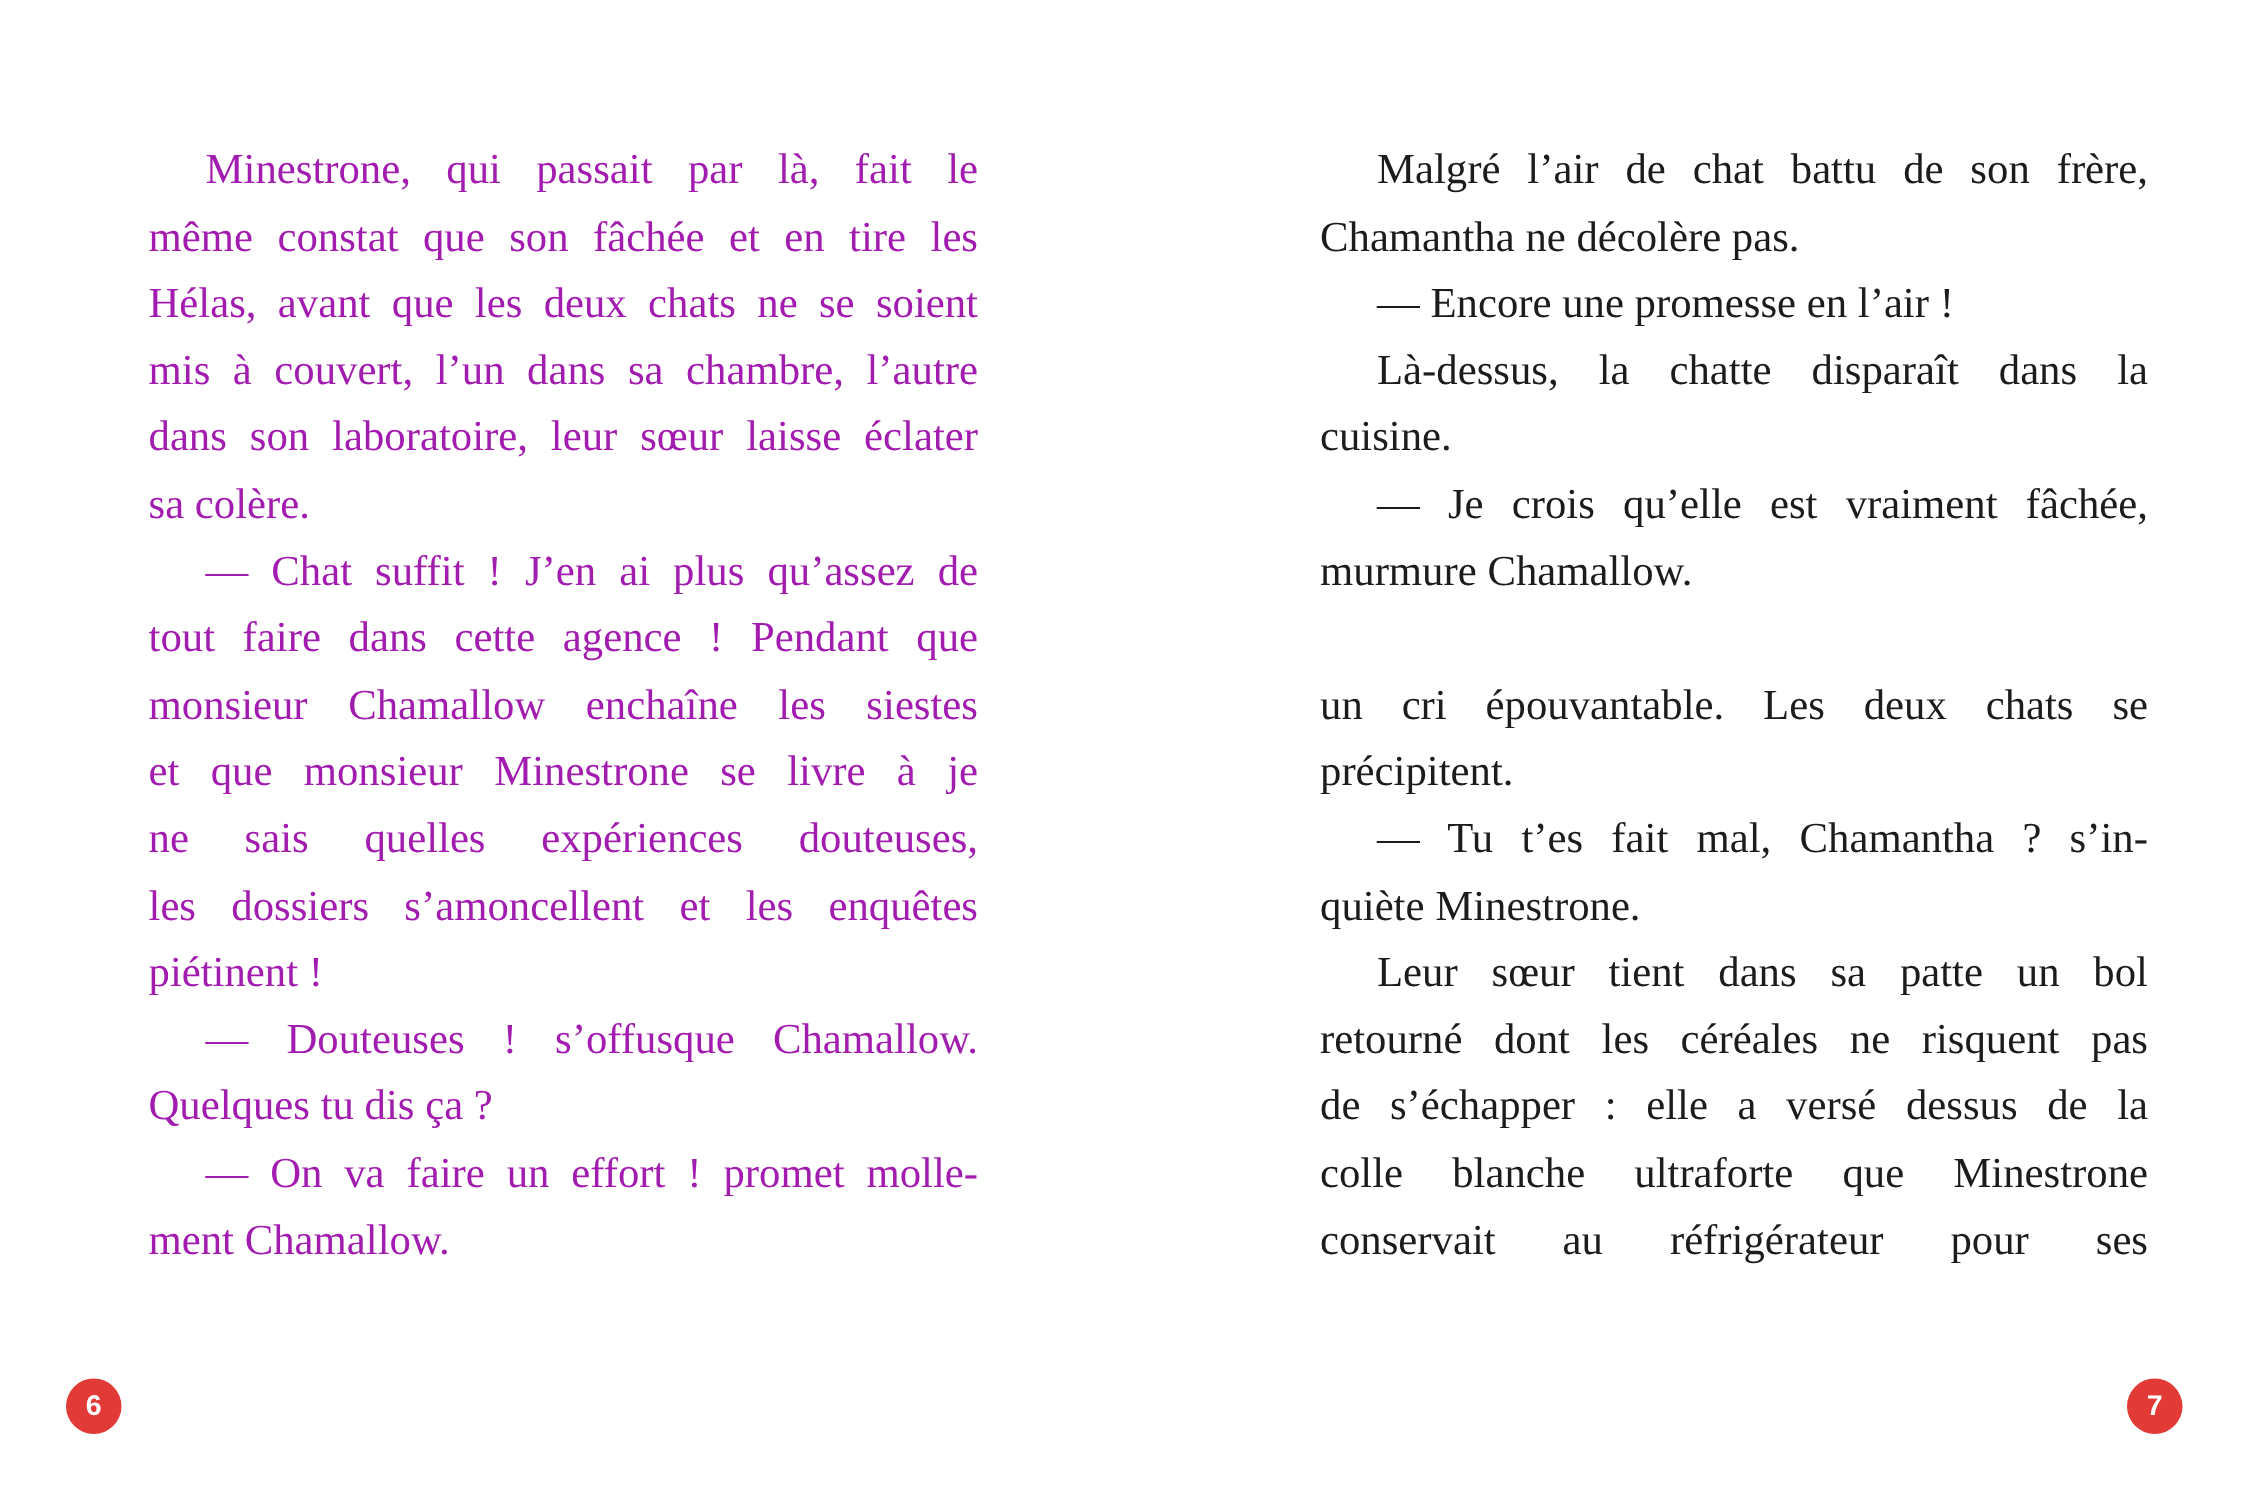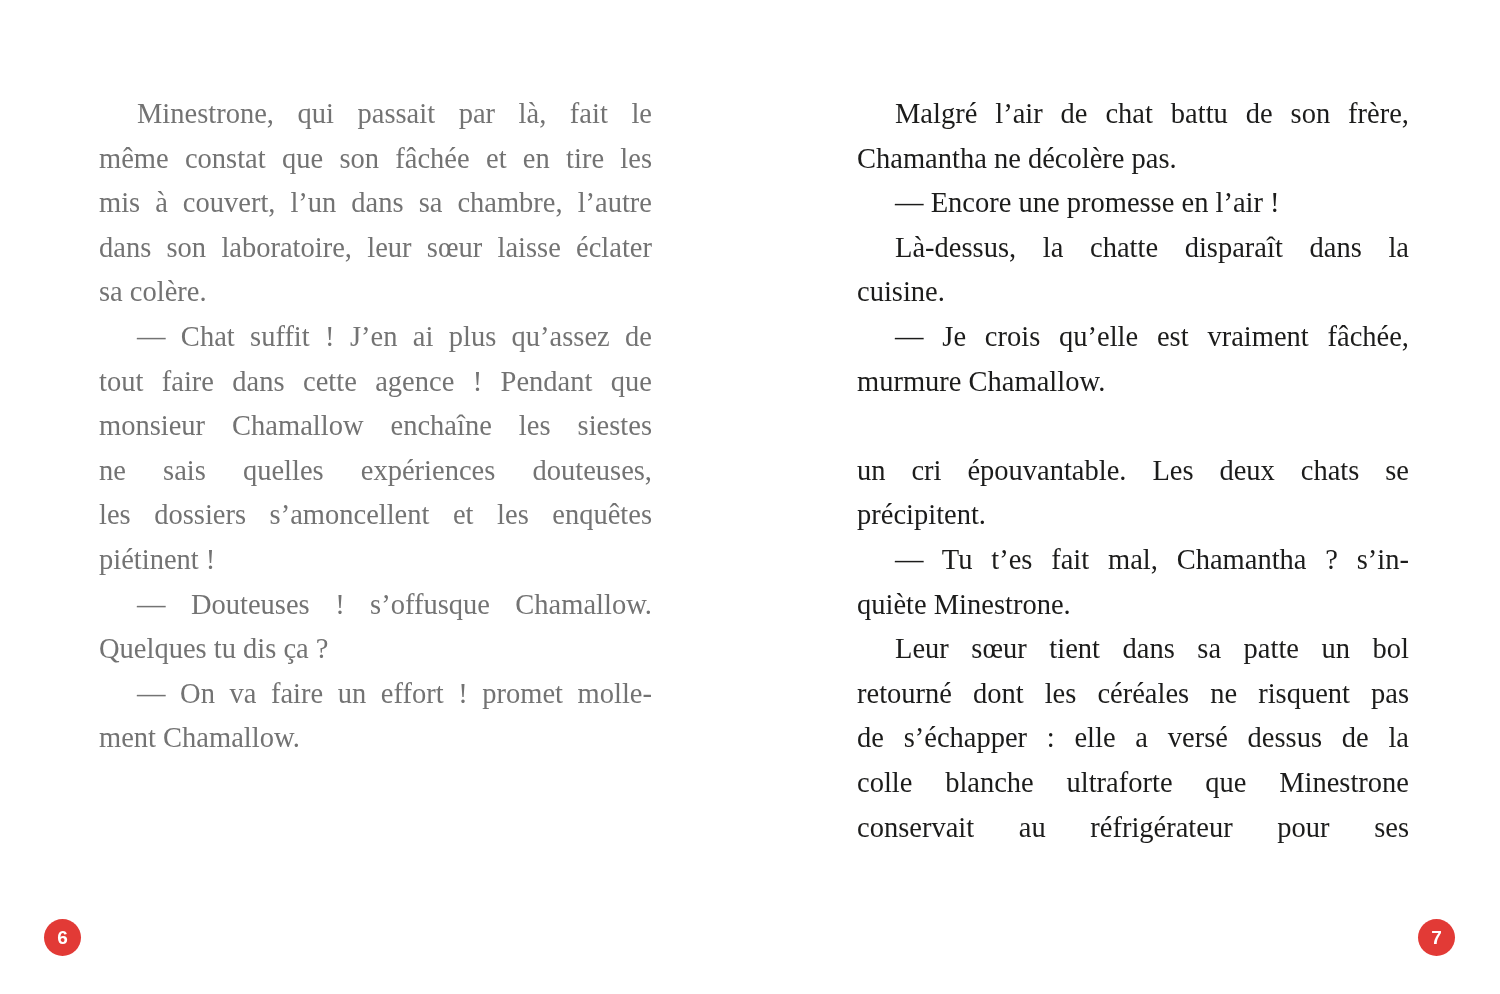--- a/index.html
+++ b/index.html
@@ -15,21 +15,21 @@
     background: #ffffff;
     overflow: hidden;
   }
   .text-block {
     position: absolute;
     top: 92px;
     color: #1c1c1b;
     font-size: 28.5px;
   }
   .text-block.left  { left: 99px;  width: 553px; }
-  .text-block.right { left: 857px; width: 552px; }
+  .text-block.right { left: 880px; width: 552px; }
   .line {
     height: 44.6px;
     line-height: 44.6px;
     white-space: nowrap;
     text-align: left;
   }
   .line.just {
     text-align: justify;
     text-align-last: justify;
     white-space: normal;
@@ -50,29 +50,31 @@
     color: #ffffff;
   }
   .badge.left  { left: 44px;   top: 919px; }
   .badge.right { left: 1418px; top: 919px; }
 </style>
 </head>
 <body>
 
 <div class="spread" style="background: rgb(255, 255, 255);">
 
-  <div class="text-block left" id="left-lines" style="color: #737373;">
+  <div class="text-block left" id="left-lines" style="color: #a21caf;">
       <div class="line ind just">Minestrone, qui passait par là, fait le</div>
       <div class="line just">même constat que son fâchée et en tire les</div>
+      <div class="line just">Hélas, avant que les deux chats ne se soient</div>
       <div class="line just">mis à couvert, l’un dans sa chambre, l’autre</div>
       <div class="line just">dans son laboratoire, leur sœur laisse éclater</div>
       <div class="line">sa colère.</div>
       <div class="line ind just">— Chat suffit ! J’en ai plus qu’assez de</div>
       <div class="line just">tout faire dans cette agence ! Pendant que</div>
       <div class="line just">monsieur Chamallow enchaîne les siestes</div>
+      <div class="line just">et que monsieur Minestrone se livre à je</div>
       <div class="line just">ne sais quelles expériences douteuses,</div>
       <div class="line just">les dossiers s’amoncellent et les enquêtes</div>
       <div class="line">piétinent !</div>
       <div class="line ind just">— Douteuses ! s’offusque Chamallow.</div>
       <div class="line">Quelques tu dis ça ?</div>
       <div class="line ind just">— On va faire un effort ! promet molle-</div>
       <div class="line">ment Chamallow.</div>
     </div>
 
   <div class="text-block right" id="right-lines" style="color: rgb(28, 28, 27);">

